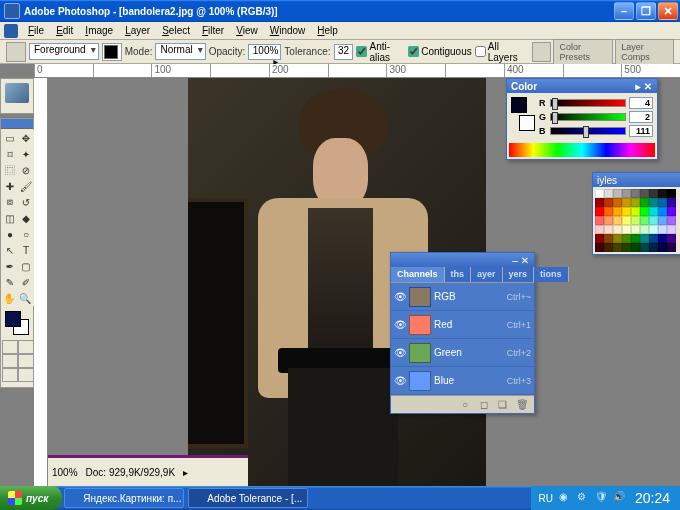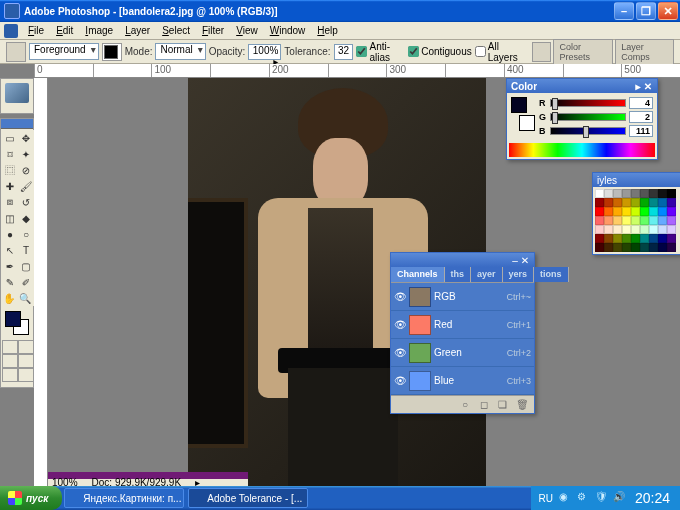--- a/index.html
+++ b/index.html
@@ -112,21 +112,21 @@
 .ch-thumb { width: 22px; height: 20px; background: #8a7862; border: 1px solid #2a4a88; }
 .ch-thumb.r { filter: sepia(1) saturate(3) hue-rotate(-40deg); }
 .ch-thumb.g { filter: sepia(1) saturate(2) hue-rotate(60deg); }
 .ch-thumb.b { filter: sepia(1) saturate(3) hue-rotate(180deg); }
 .ch-name { flex: 1; color: white; font-size: 10px; }
 .ch-shortcut { color: #bcd; font-size: 9px; }
 .ch-footer { height: 18px; background: #d4d0c0; border-top: 1px solid #999; display: flex; justify-content: flex-end; align-items: center; gap: 4px; padding: 0 4px; }
 .ch-footer .fbtn { width: 14px; height: 12px; color: #666; font-size: 10px; cursor: pointer; }
 
 
-.doc-status { position: absolute; bottom: 0; left: 48px; height: 14px; background: #ece9d8; border-top: 7px solid #701a75; display: flex; align-items: center; font-size: 9px; padding: 0 4px; gap: 14px; width: 200px; }
+.doc-status { position: absolute; bottom: 0; left: 48px; height: 31px; background: #ece9d8; border-top: 3px solid #701a75; display: flex; align-items: center; font-size: 9px; padding: 0 4px; gap: 8px; width: 200px; }
 
 
 .taskbar { position: absolute; bottom: 0; left: 0; right: 0; height: 24px; background: linear-gradient(to bottom, #3e9bde 0%, #2060c0 10%, #2060c0 90%, #1348a0 100%); display: flex; align-items: center; }
 .start-btn { height: 24px; padding: 0 14px 0 8px; background: linear-gradient(to bottom, #5fb355 0%, #2e8a2e 50%, #1e7a1e 100%); color: white; font-weight: bold; font-style: italic; font-size: 13px; border-radius: 0 10px 10px 0; display: flex; align-items: center; gap: 4px; cursor: pointer; }
 .start-flag { width: 14px; height: 14px; background: conic-gradient(#f44 0 25%, #4f4 25% 50%, #44f 50% 75%, #ff4 75% 100%); border-radius: 2px; }
 .task-item { height: 20px; margin: 0 2px; padding: 0 6px; background: #2868c8; border: 1px solid #4a8ae8; border-radius: 2px; color: white; font-size: 10px; display: flex; align-items: center; gap: 12px; cursor: pointer; max-width: 120px; overflow: hidden; white-space: nowrap; }
 .task-item.active { background: #1a4a98; }
 .task-icon { width: 14px; height: 14px; background: #6af; border-radius: 2px; }
 .tray { margin-left: auto; height: 24px; background: #1a8ad8; display: flex; align-items: center; padding: 0 6px; gap: 4px; }
 .tray-icon { width: 14px; height: 14px; color: #cef; font-size: 10px; }

